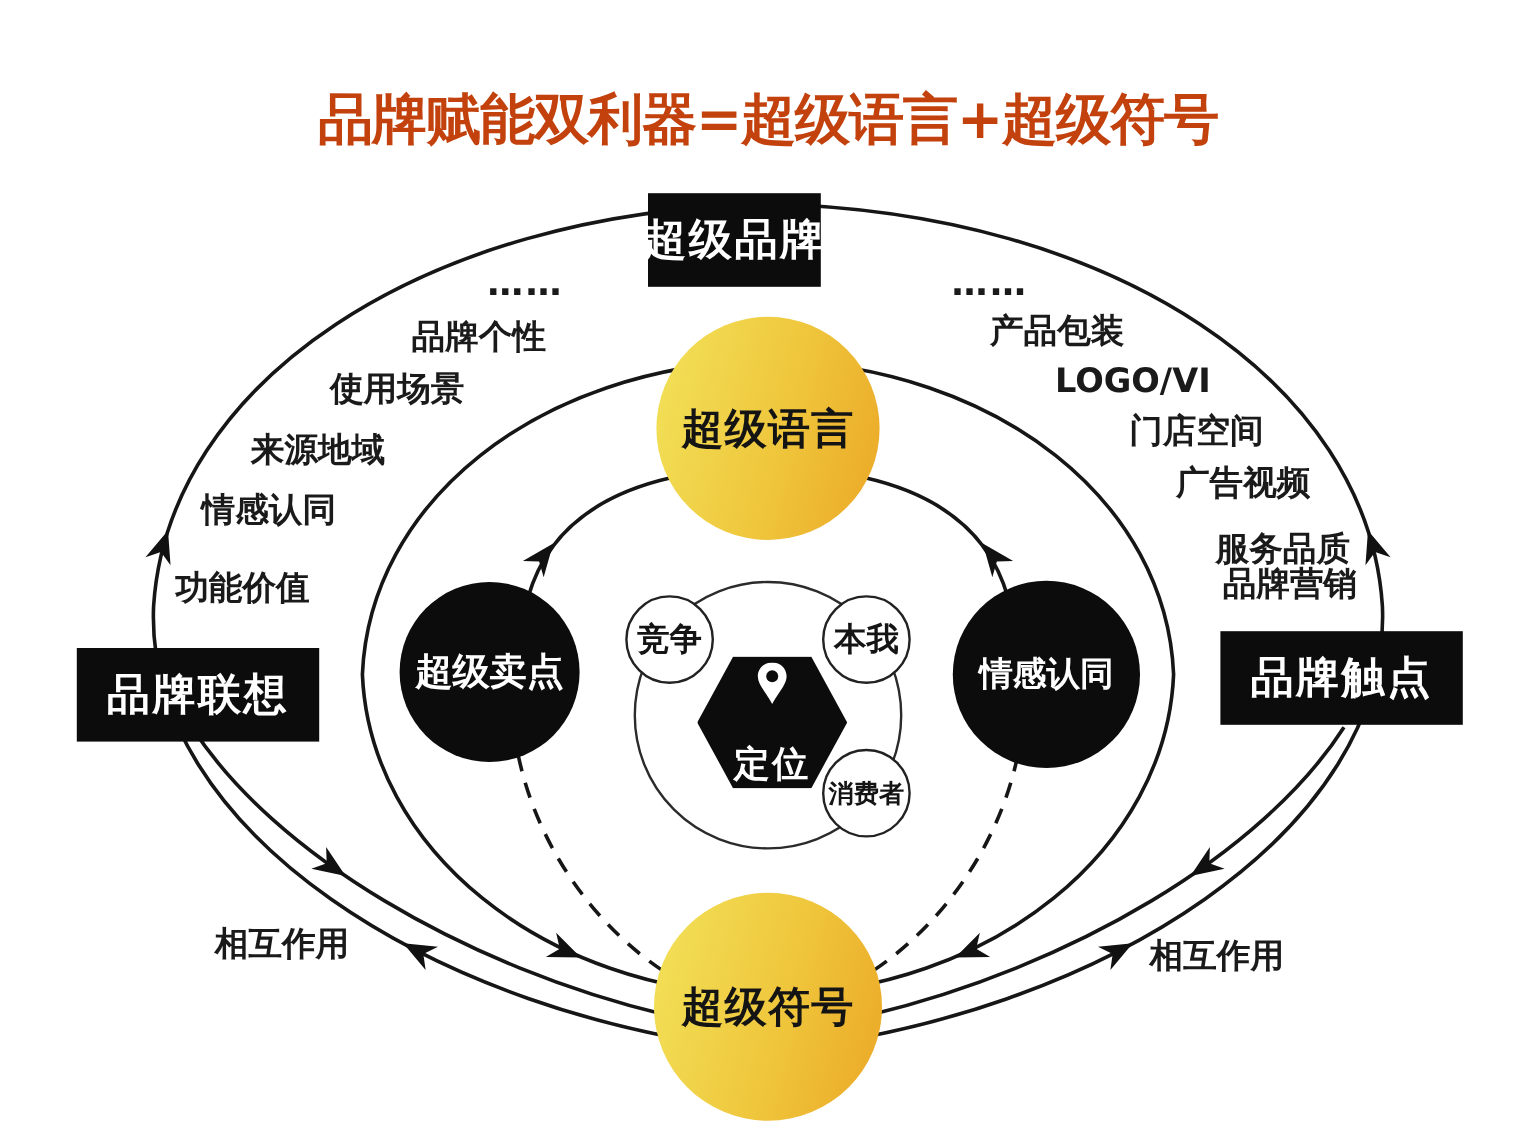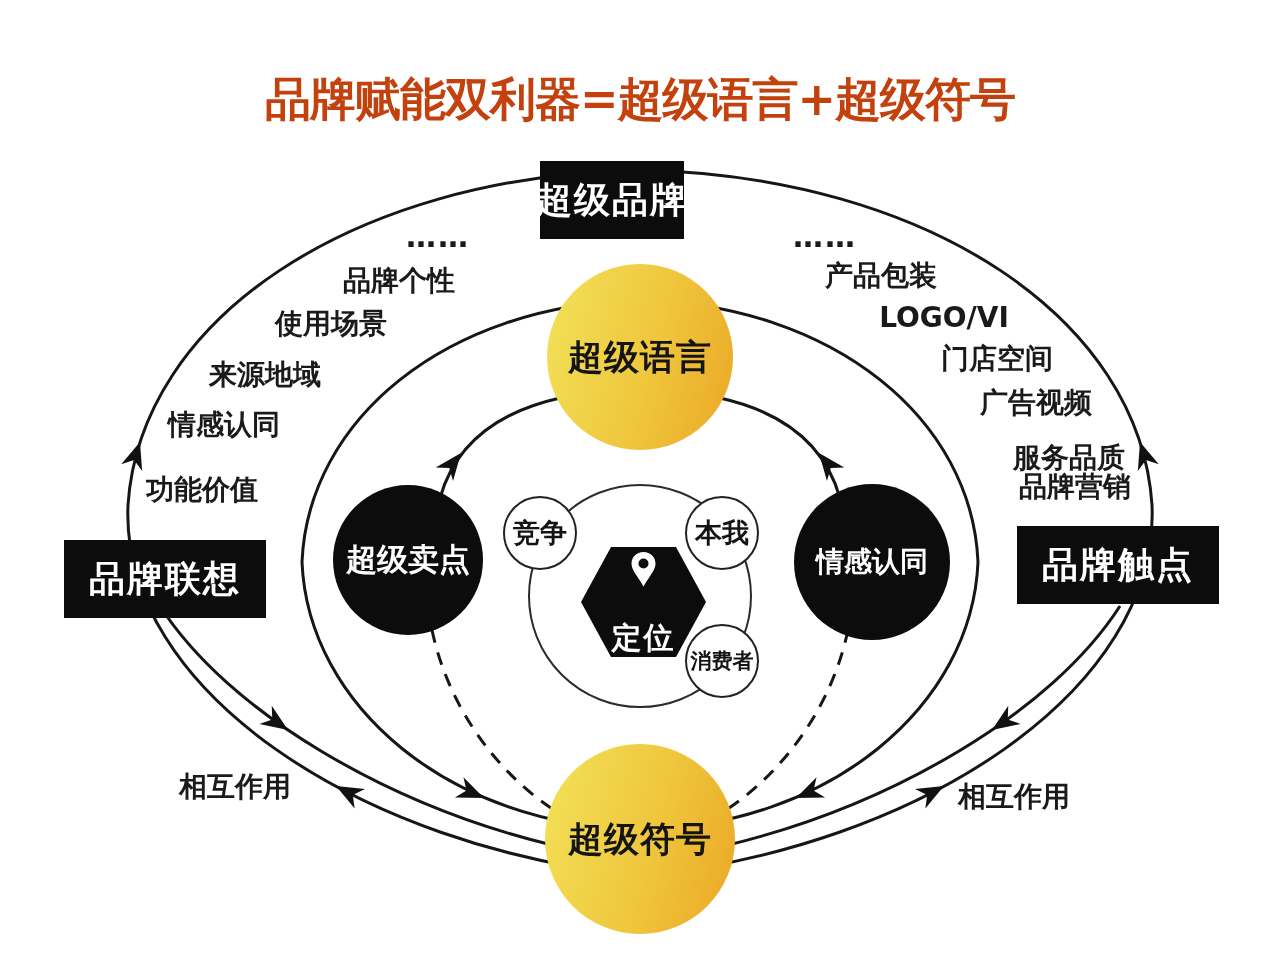--- a/index.html
+++ b/index.html
@@ -113,21 +113,21 @@
   </div>
 
   <div class="bcircle" style="left:333px; top:485px; width:150px; height:150px; font-size:31px;">
     <span>超级卖点</span>
   </div>
   <div class="bcircle" style="left:794px; top:484px; width:156px; height:156px; font-size:28px;">
     <span>情感认同</span>
   </div>
 
   <div class="cluster-outline"></div>
-  <div class="smallcircle" style="left:503px; top:496px;">
+  <div class="smallcircle" style="left:521px; top:496px;">
     <span>竞争</span>
   </div>
   <div class="smallcircle" style="left:685px; top:496px;">
     <span>本我</span>
   </div>
   <div class="smallcircle sm" style="left:685px; top:624px;align-items:center;">
     <span>消费者</span>
   </div>
 
   <div class="hexagon">

